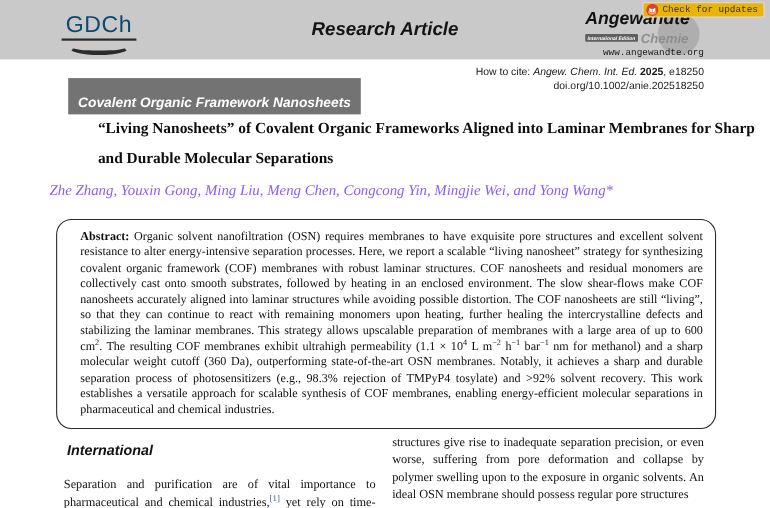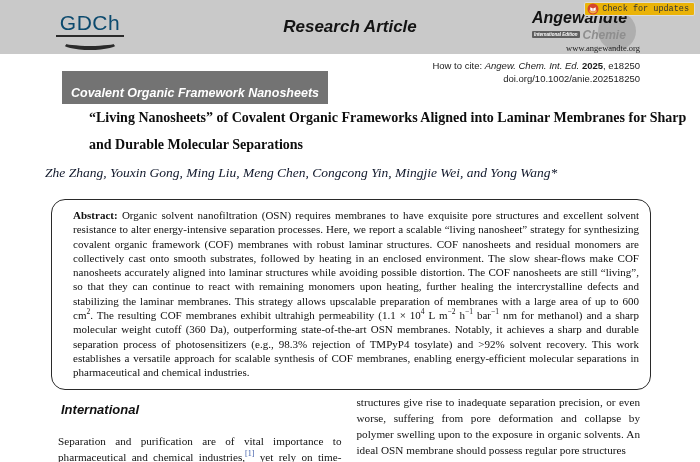--- a/index.html
+++ b/index.html
@@ -66,21 +66,21 @@
     font-size: 4.5px; font-style: italic; font-weight: 700;
     padding: 1px 2px; border-radius: 1px;
     white-space: nowrap;
   }
   .ang-chemie {
     font-family: "Liberation Sans", sans-serif;
     font-style: italic; font-size: 12px; color: #8e8e8e; font-weight: 700;
   }
   .ang-web {
     position: relative;
-    font-family: Liberation Serif, serif;
+    font-family: Liberation Mono, monospace;
     font-size: 8.5px; color: #1a1a1a; margin-top: 1px; text-align: right;
     padding-right: 2px;
   }
 
   
   .crossmark {
     position: absolute; top: 2px; right: 5px;
     height: 14px;
     display: flex; align-items: center; gap: 3px;
     background: #eab308;
@@ -112,21 +112,21 @@
   }
 
   
   .title {
     position: absolute; left: 45px; top: 104px; width: 610px;
     font-family: "Liberation Serif", serif;
     font-size: 14px; font-weight: 700; line-height: 27px; color: #0d0d0d; margin-left: 44px;
   }
   .authors {
     position: absolute; left: 45px; top: 165px; width: 610px;
-    font-style: italic; font-size: 13.5px; color: #0f172a;
+    font-style: italic; font-size: 13.5px; color: #8b5cf6;
   }
 
   
   .abstract-box {
     position: absolute; left: 51px; top: 199px; width: 600px;
     border: 1.2px solid #2a2a2a; border-radius: 14px;
     padding: 8px 11px 9px 21px;
     font-size: 11px; line-height: 14.3px;
     text-align: justify; color: #0f0f0f;
   }

